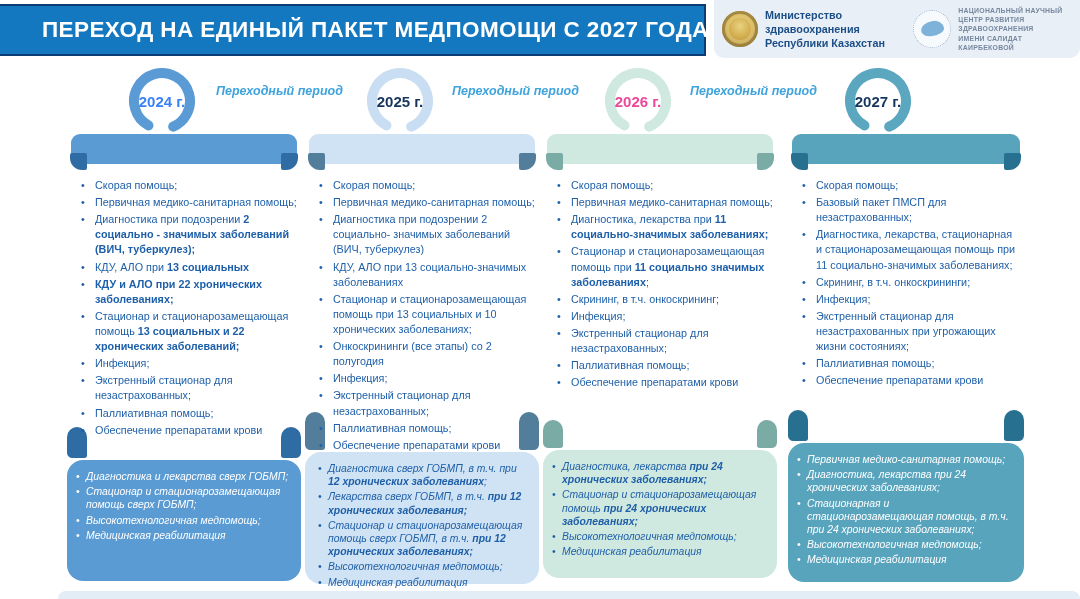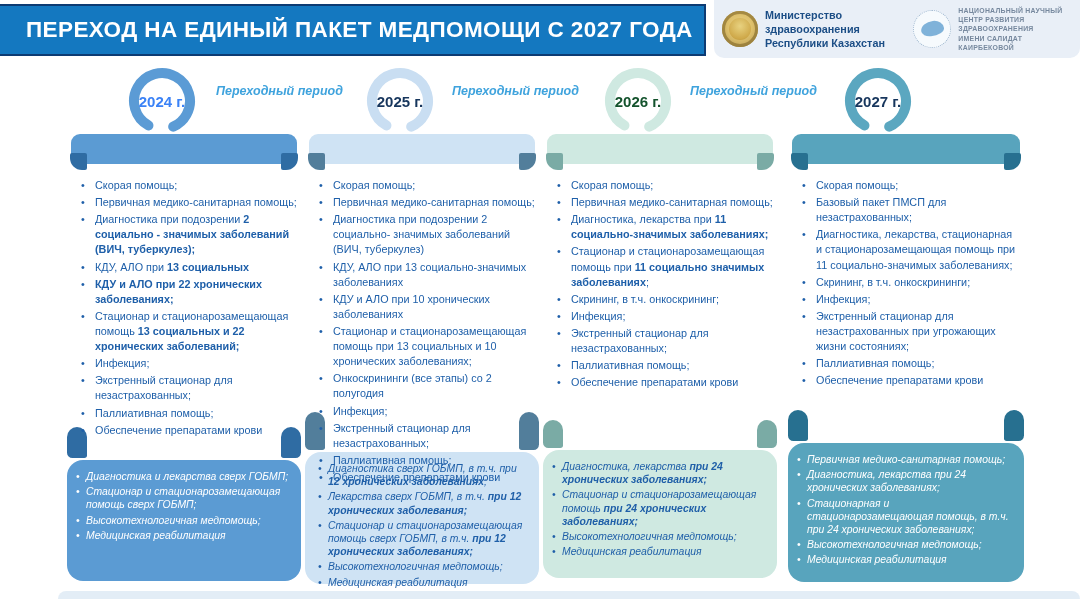--- a/index.html
+++ b/index.html
@@ -8,21 +8,21 @@
     background:#ffffff;
     font-family:"Liberation Sans", sans-serif;
   }
   
   .title-bar{
     position:absolute;left:0;top:4px;width:706px;height:52px;
     box-sizing:border-box;border:2px solid #0d3b73;border-left:none;
     display:flex;align-items:center;padding-left:26px;
   }
   .title-bar h1{
-    margin:0;color:#ffffff;font-size:22.5px;font-weight:bold;letter-spacing:.4px;
+    margin:16px;color:#ffffff;font-size:22.5px;font-weight:bold;letter-spacing:.4px;
     white-space:nowrap;
   }
   .logo-panel{
     position:absolute;left:714px;top:0;width:366px;height:58px;
     border-radius:0 0 10px 10px;display:flex;align-items:center;
     box-sizing:border-box;padding:4px 8px;gap:8px;
   }
   .logo-block{display:flex;align-items:center;gap:7px;}
   .emblem{
     width:36px;height:36px;border-radius:50%;flex:0 0 auto;
@@ -129,21 +129,21 @@
       <svg width="70" height="70">
         <circle cx="35" cy="35" r="28" fill="none" stroke="#c9def2" stroke-width="10" stroke-dasharray="150 26" stroke-linecap="round" transform="rotate(119 35 35)"></circle>
       </svg>
       <span class="year-label" style="color: rgb(23, 54, 93); text-align: center;">2025 г.</span>
     </div>
     <span class="transition-label" style="left: 452px; color: rgb(63, 163, 221);">Переходный период</span>
     <div class="year-circle" style="left: 603px;">
       <svg width="70" height="70">
         <circle cx="35" cy="35" r="28" fill="none" stroke="#cfe9e1" stroke-width="10" stroke-dasharray="150 26" stroke-linecap="round" transform="rotate(119 35 35)"></circle>
       </svg>
-      <span class="year-label" style="color: #14532d;">2026 г.</span>
+      <span class="year-label" style="color: #ec4899;">2026 г.</span>
     </div>
     <span class="transition-label" style="left: 690px; color: rgb(63, 163, 221);">Переходный период</span>
     <div class="year-circle" style="left: 843px;">
       <svg width="70" height="70">
         <circle cx="35" cy="35" r="28" fill="none" stroke="#5ba7c0" stroke-width="10" stroke-dasharray="150 26" stroke-linecap="round" transform="rotate(119 35 35)"></circle>
       </svg>
       <span class="year-label" style="color: rgb(23, 54, 93);">2027 г.</span>
     </div>
   </div>
 <div id="columns">
@@ -174,21 +174,20 @@
         </div>
       </div>
     </div>
     <div class="column" style="left: 303px; width: 238px; --accent: #cfe3f4; --accent-dark: #527e9b;">
       <div class="ribbon"></div>
       <ul class="benefits">
         <li>Скорая помощь;</li>
         <li>Первичная медико-санитарная помощь;</li>
         <li>Диагностика при подозрении 2 социально- значимых заболеваний (ВИЧ, туберкулез)</li>
         <li>КДУ, АЛО при 13 социально-значимых заболеваниях</li>
-        <li>КДУ и АЛО при 10 хронических заболеваниях</li>
         <li>Стационар и стационарозамещающая помощь при 13 социальных и 10 хронических заболеваниях;</li>
         <li>Онкоскрининги (все этапы) со 2 полугодия</li>
         <li>Инфекция;</li>
         <li>Экстренный стационар для незастрахованных;</li>
         <li>Паллиативная помощь;</li>
         <li>Обеспечение препаратами крови</li>
       </ul>
       <div class="pkg-box" style="top: 278px; height: 172px;">
         <div class="pkg-ear l" style="height: 38px;"></div>
         <div class="pkg-ear r" style="height: 38px;"></div>

